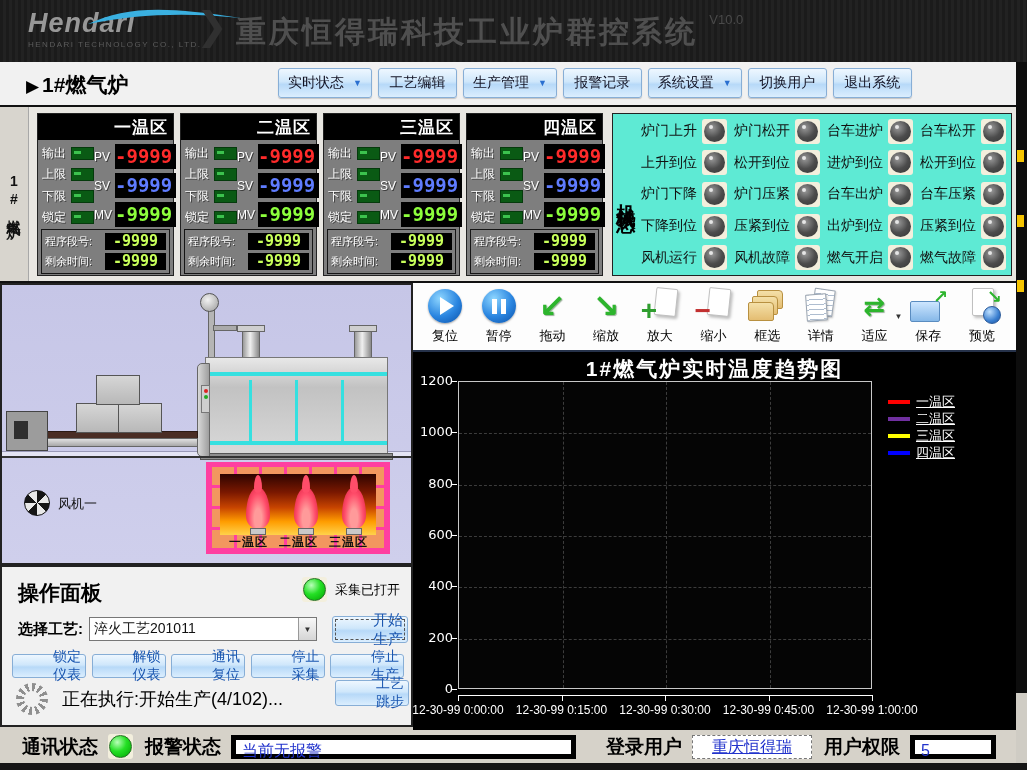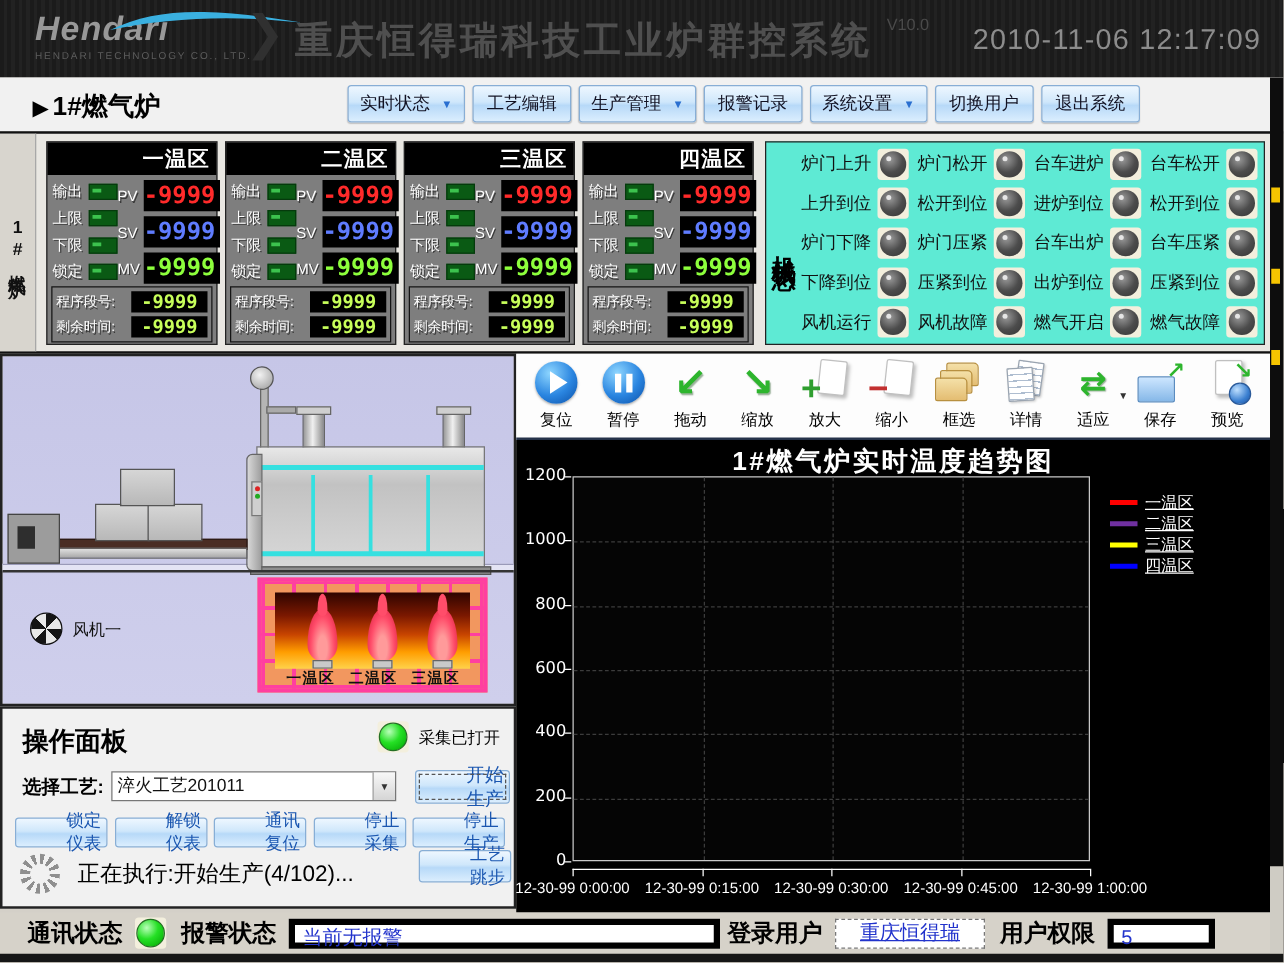--- a/index.html
+++ b/index.html
@@ -164,21 +164,21 @@
   .legend-label{color:#fff;font-size:13px;text-decoration:underline;}
 
   
   #status-bar{position:absolute;left:0;top:730px;width:1027px;height:33px;background:#d6d2c9;display:flex;align-items:center;}
   .sb-label{font-size:19px;font-weight:bold;color:#000;white-space:nowrap;}
   .sb-field{height:24px;background:#fff;border:5px solid #000000;box-sizing:border-box;font-size:16px;line-height:22px;color:#2233cc;padding:0 6px;}
   #comm-label{margin-left:22px;}
   #comm-lamp-plate{margin-left:10px;}
   #alarm-label{margin-left:12px;}
   #alarm-field{margin-left:10px;width:345px;}
-  #user-label{margin-left:6px;}
+  #user-label{margin-left:30px;}
   #user-field{margin-left:10px;width:120px;border:1px dashed #777;text-align:center;}
   #user-field span{text-decoration:underline;}
   #perm-label{margin-left:12px;}
   #perm-field{margin-left:10px;width:86px;}
   #bottom-strip{position:absolute;left:0;top:763px;width:1027px;height:7px;background:#161616;}
 
   
   #right-strip{position:absolute;left:1016px;top:62px;width:11px;height:701px;background:#0d0d0d;}
   .ymark{position:absolute;left:1px;width:7px;height:12px;background:#f5c400;}
   #right-strip .gray-end{position:absolute;left:0;bottom:0;width:100%;height:70px;background:#cfccc4;}
@@ -194,21 +194,20 @@
       <svg id="logo-swoosh" width="160" height="26" viewBox="0 0 160 26">
         <path d="M2 20 C 40 2, 80 2, 155 14 C 100 8, 50 10, 2 20 Z" fill="#3ab0e0"></path>
       </svg>
       <div id="logo-sub">HENDARI TECHNOLOGY CO., LTD.</div>
     </div>
     <div id="header-chevron">❯</div>
     <div id="header-title">
       <span>重庆恒得瑞科技工业炉群控系统</span>
       <span id="header-version">V10.0</span>
     </div>
-    <div id="header-datetime">2010-11-06 12:17:09</div>
   </div>
 
   <div id="nav-bar">
     <div id="page-title">
       <span class="tri">▶</span><span>1#燃气炉</span>
     </div>
     <div id="nav-buttons">
         <div class="nav-btn">
           <span>实时状态</span>
           <span class="drop-arrow">▼</span>

